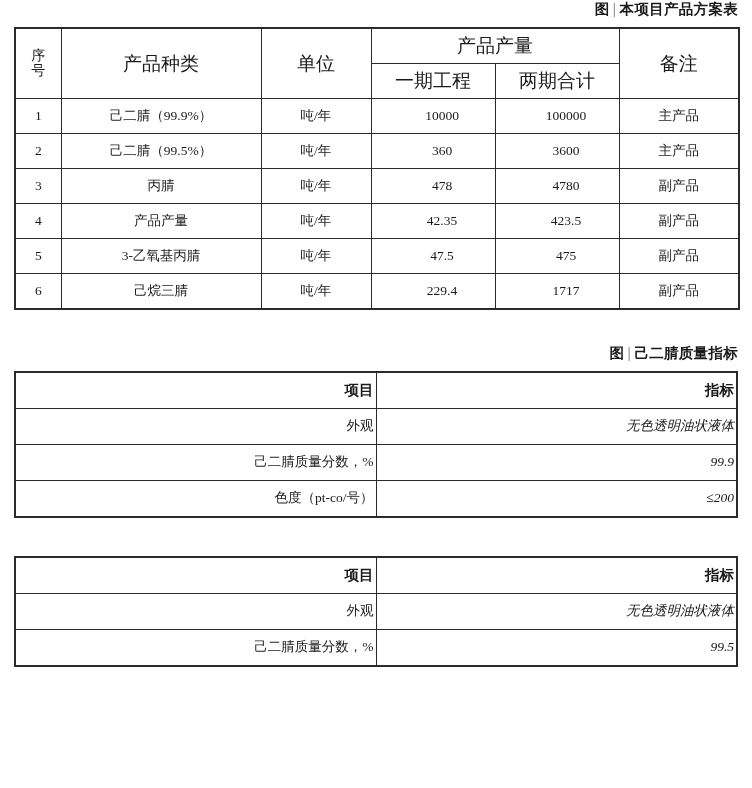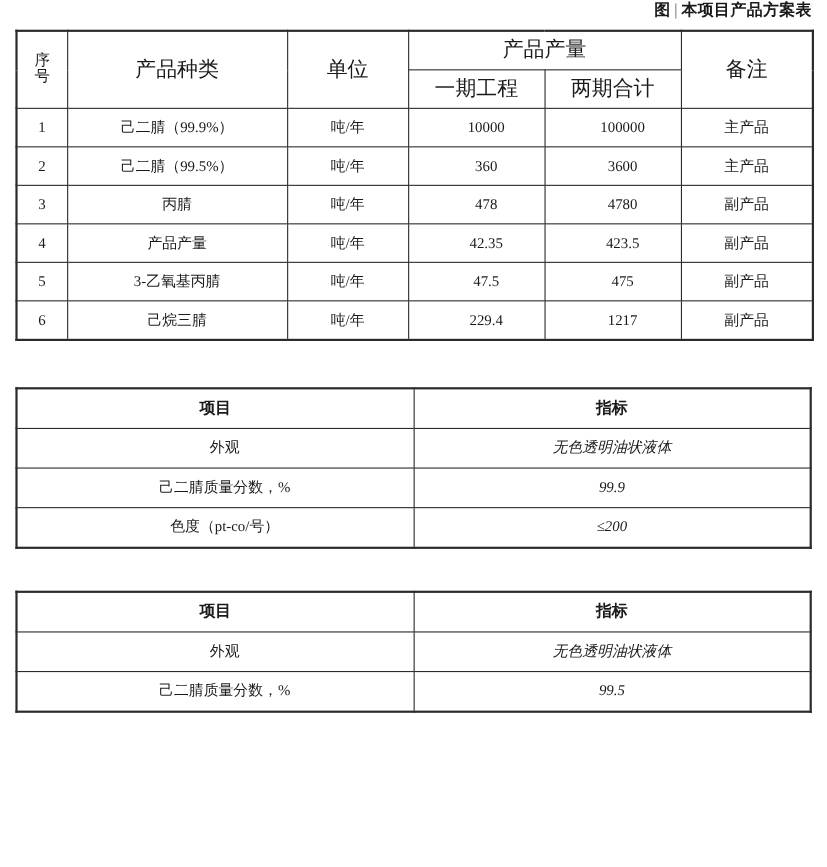--- a/index.html
+++ b/index.html
@@ -57,21 +57,21 @@
     padding: 3px 2px;
     line-height: 1.25;
   }
   
   #t1 { margin-top: 8px; }
   #t1 td, #t1 th { height: 28px; }
   #t1 .hdr { font-size: 19px; }
   #t1 .seq-hdr { line-height: 1.05; font-size: 14px; }
   #t1 .small-num { font-size: 13.5px; padding-left: 20px; }
   
-  .spec-table td, .spec-table th { height: 29px; }
+  .spec-table td, .spec-table th { height: 29px; text-align: right; }
   .spec-table .hdr { font-size: 14.5px; font-weight: bold; }
   .spec-table .item { font-size: 13.5px; padding-left: 19px; }
   .spec-table .val { font-size: 13.5px; font-style: italic; }
   sup { font-size: 9px; vertical-align: super; }
   .gap-1 { height: 34px; }
   .gap-2 { height: 30px; }
 </style>
 </head>
 <body>
 
@@ -143,30 +143,33 @@
           <td>吨/年</td>
           <td class="small-num">47.5</td>
           <td class="small-num">475</td>
           <td>副产品</td>
         </tr>
         <tr>
           <td>6</td>
           <td>己烷三腈</td>
           <td>吨/年</td>
           <td class="small-num">229.4</td>
-          <td class="small-num">1217</td>
+          <td class="small-num">1717</td>
           <td>副产品</td>
         </tr>
       </tbody>
     </table>
   </div>
 
   <div class="gap-1"></div>
 
   <div class="section">
+    <div class="caption">
+      <span class="cap-mark">图</span><span class="cap-sep">|</span><span class="cap-title">己二腈质量指标</span>
+    </div>
 
     <table class="outer spec-table" style="margin-top:8px;">
       <colgroup>
         <col style="width:50%">
         <col style="width:50%">
       </colgroup>
       <thead>
         <tr>
           <td class="hdr">项目</td>
           <td class="hdr">指标</td>

